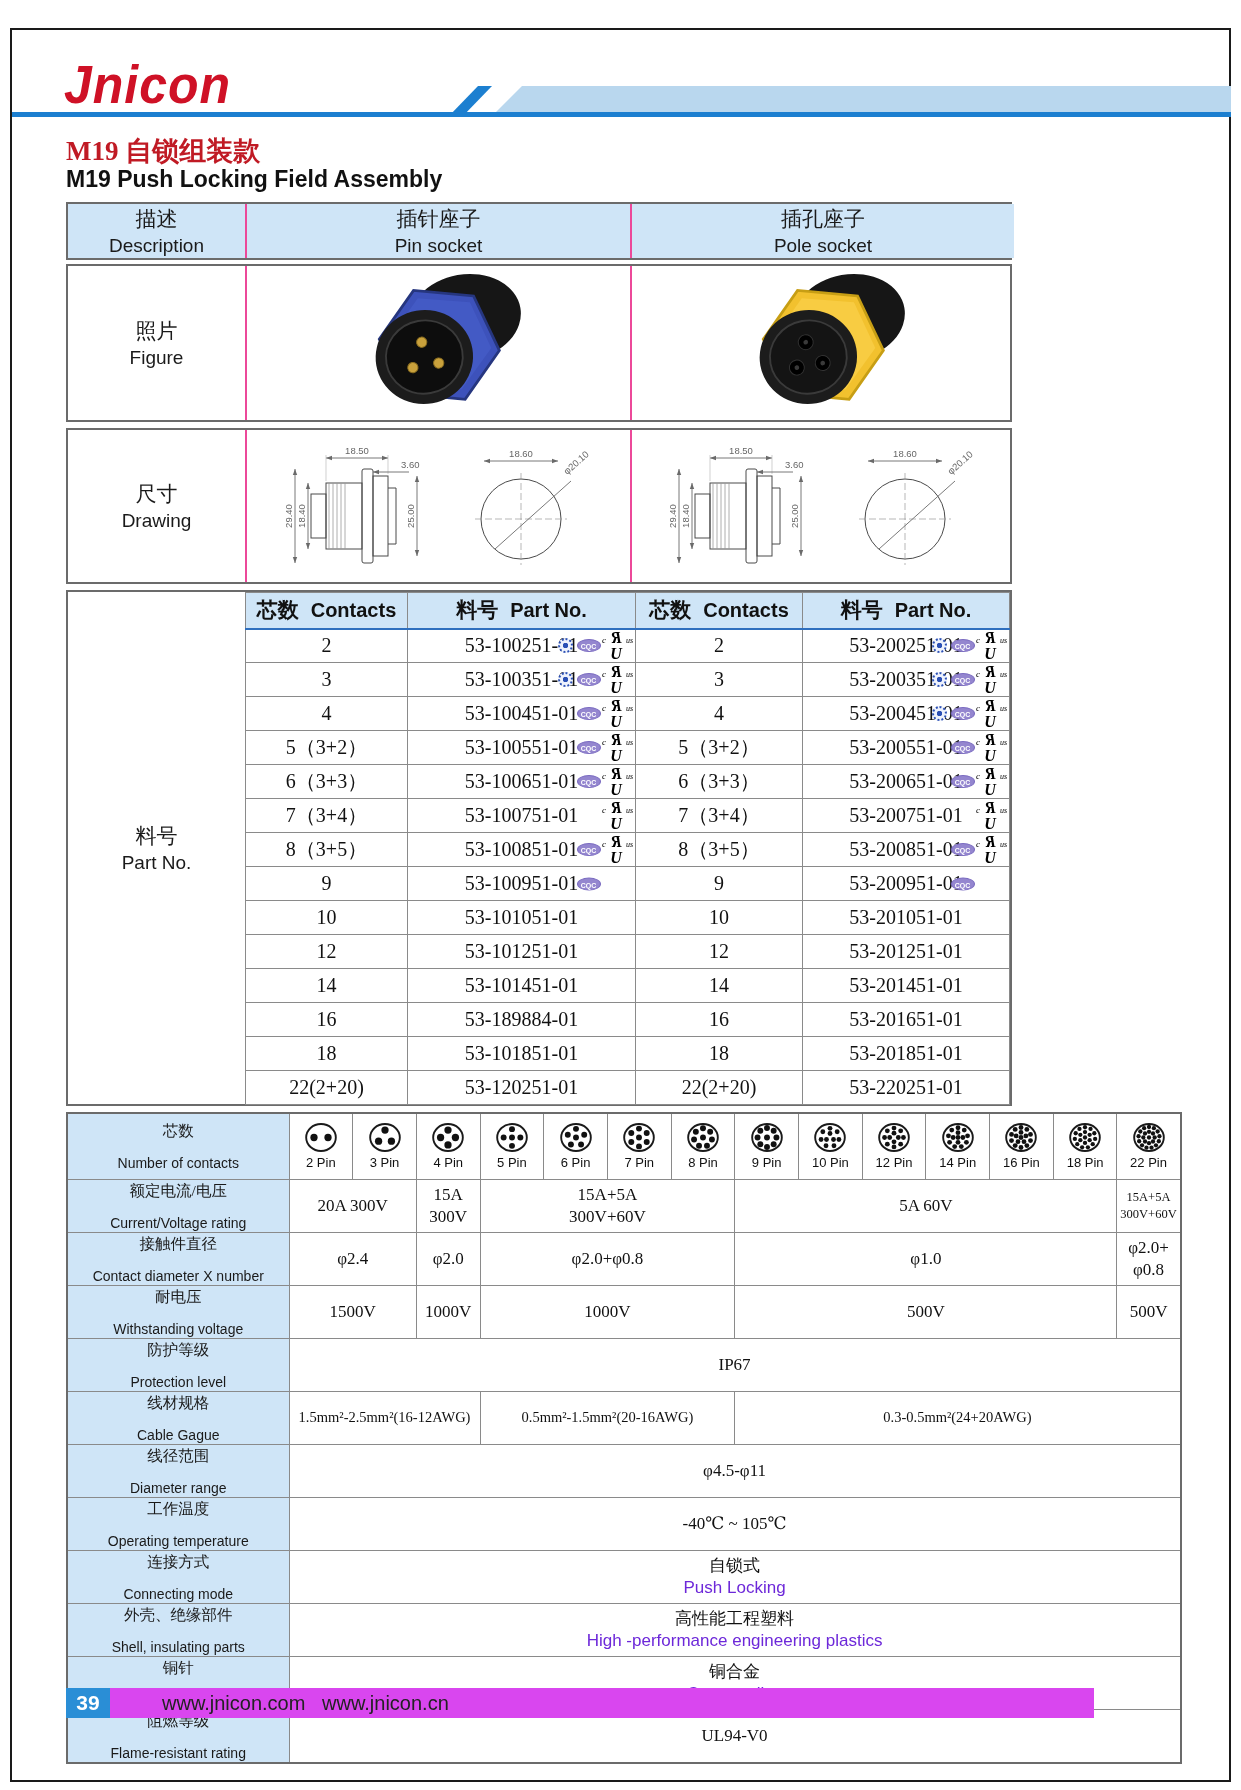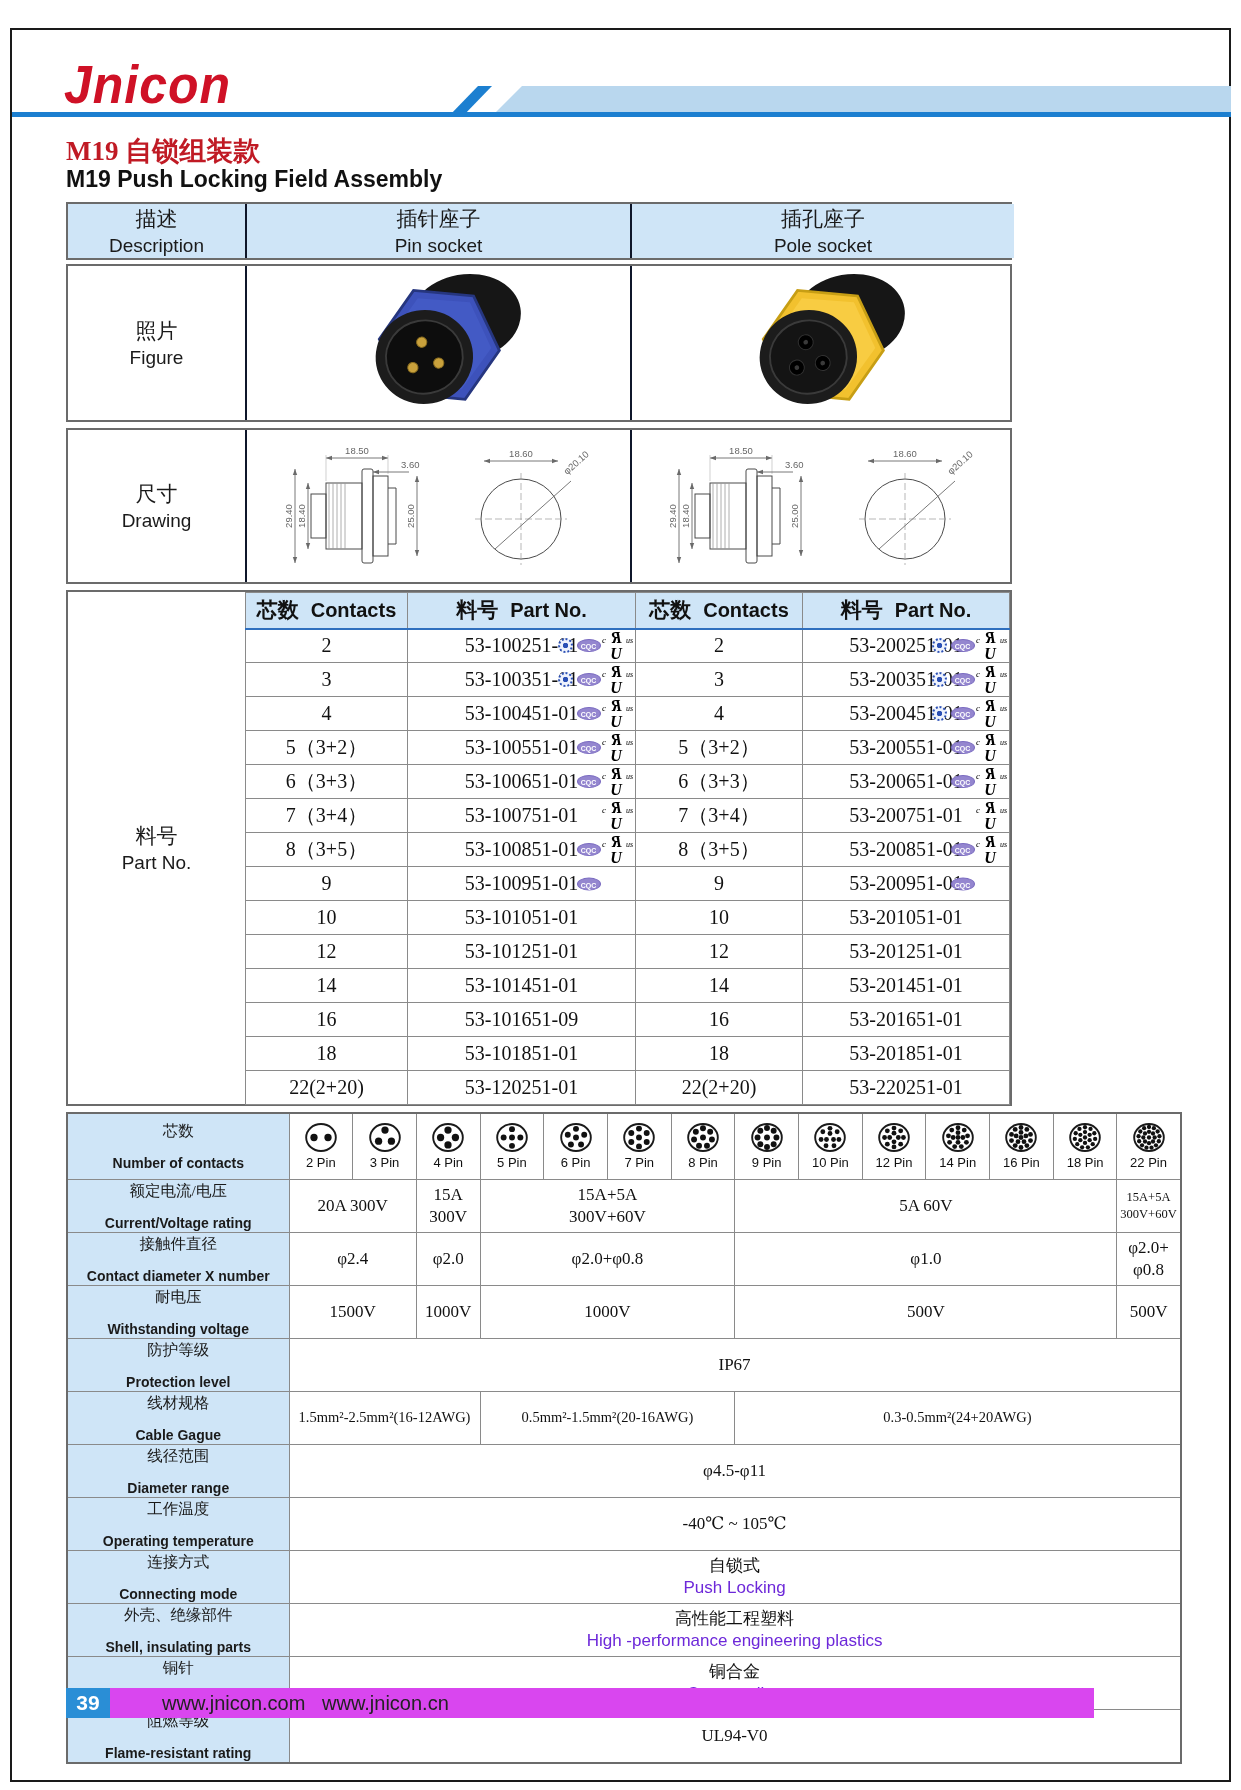--- a/index.html
+++ b/index.html
@@ -20,21 +20,21 @@
   .deco{ position:absolute; left:0; top:80px; width:1241px; height:60px; }
 
   .title-cn{ position:absolute; left:66px; top:133px; color:#c01a24;
              font:bold 27px "Liberation Serif","DejaVu Serif",serif; }
   .title-en{ position:absolute; left:66px; top:166px; color:#111;
              font:bold 23px "Liberation Sans","DejaVu Sans",sans-serif; }
 
   
   .box{ position:absolute; left:66px; width:946px; border:2px solid #6b6b6b;
         display:flex; background:#fff; }
-  .cell{ border-left:2px solid #0f172a; display:flex; flex-direction:column;
+  .cell{ border-left:2px solid #ec4899; display:flex; flex-direction:column;
          align-items:center; justify-content:center; }
   .cell:first-child{ border-left:none; }
   .lbl-cn{ font-family:Liberation Serif, serif; font-size:21px; color:#1a1a1a; }
   .lbl-en{ font-size:19px; color:#1a1a1a; margin-top:2px; }
 
   #hdr-box{ top:202px; height:58px; background:#cfe5f7; }
   #hdr-box .cell{ background:#cfe5f7; }
   #fig-box{ top:264px; height:158px; }
   #drw-box{ top:428px; height:156px; }
   #part-box{ top:590px; height:516px; }
@@ -71,21 +71,21 @@
   .ct-ul .flip{ display:inline-block; transform:scaleX(-1); }
 
   
   #spec-table{ position:absolute; left:66px; top:1112px; width:1114px;
                table-layout:fixed; border:2px solid #6b6b6b; }
   #spec-table th, #spec-table td{ border:1px solid #8a8a8a; text-align:center;
                vertical-align:middle; padding:1px 2px; }
   #spec-table th{ background:#cfe5f7; }
   .sp-cn{ font-family:"Liberation Serif","DejaVu Serif",serif; font-weight:normal;
           font-size:15.5px; color:#1a1a1a; }
-  .sp-en{ font-weight:bold; font-size:14px; color:#1a1a1a; margin-top:13px; }
+  .sp-en{ font-weight:normal; font-size:14px; color:#1a1a1a; margin-top:13px; }
   .sv{ font-family:"Liberation Serif","DejaVu Serif",serif; font-size:17px; color:#111; line-height:1.25;}
   .sv.sm{ font-size:12.5px; line-height:1.3; }
   .sv.md{ font-size:14.5px; }
   .sv-en{ font-family:"Liberation Sans","DejaVu Sans",sans-serif; font-size:17px; color:#6d28d9; line-height:1.25;}
   .pin-lab{ font-size:13px; color:#111; margin-top:-2px; }
 
   
   .footer{ position:absolute; left:66px; top:1688px; width:1028px; height:30px;
            display:flex; align-items:stretch; }
   .pageno{ width:44px; background:#2a8ed6; color:#fff; font:bold 21px/30px
@@ -554,21 +554,21 @@
   </span></td>
    <td>14</td>
    <td><span class="pn">53-201451-01</span><span class="certs">
     <span class="slot tuv"></span>
     <span class="slot cqc"></span>
     <span class="slot ul"></span>
   </span></td>
  </tr>
  <tr>
    <td>16</td>
-   <td><span class="pn">53-101651-09</span><span class="certs">
+   <td><span class="pn">53-189884-01</span><span class="certs">
     <span class="slot tuv"></span>
     <span class="slot cqc"></span>
     <span class="slot ul"></span>
   </span></td>
    <td>16</td>
    <td><span class="pn">53-201651-01</span><span class="certs">
     <span class="slot tuv"></span>
     <span class="slot cqc"></span>
     <span class="slot ul"></span>
   </span></td>

